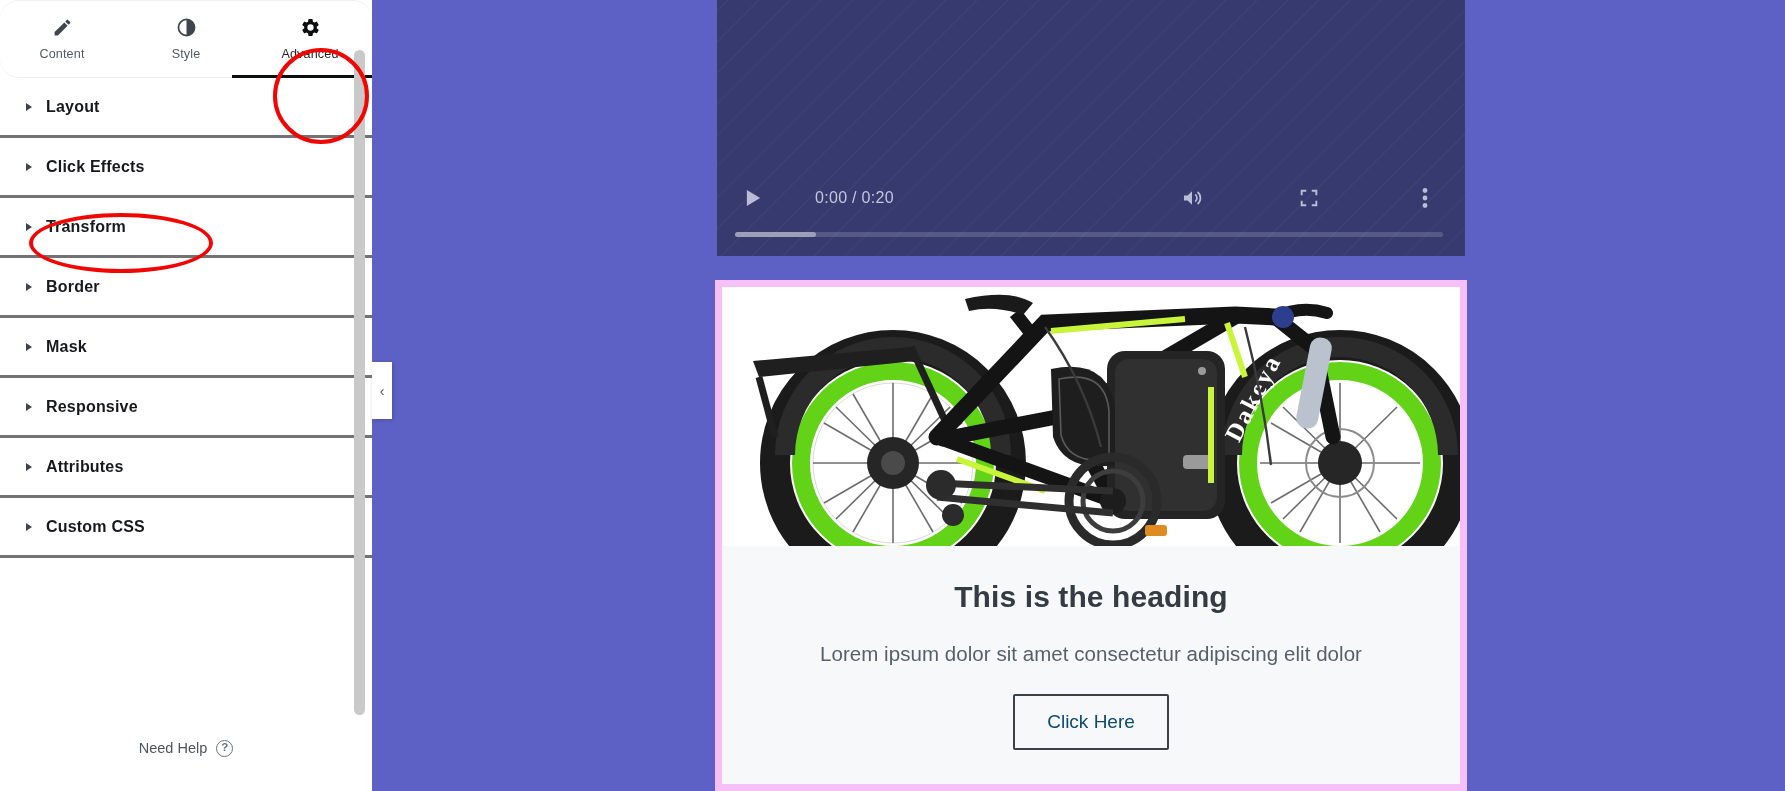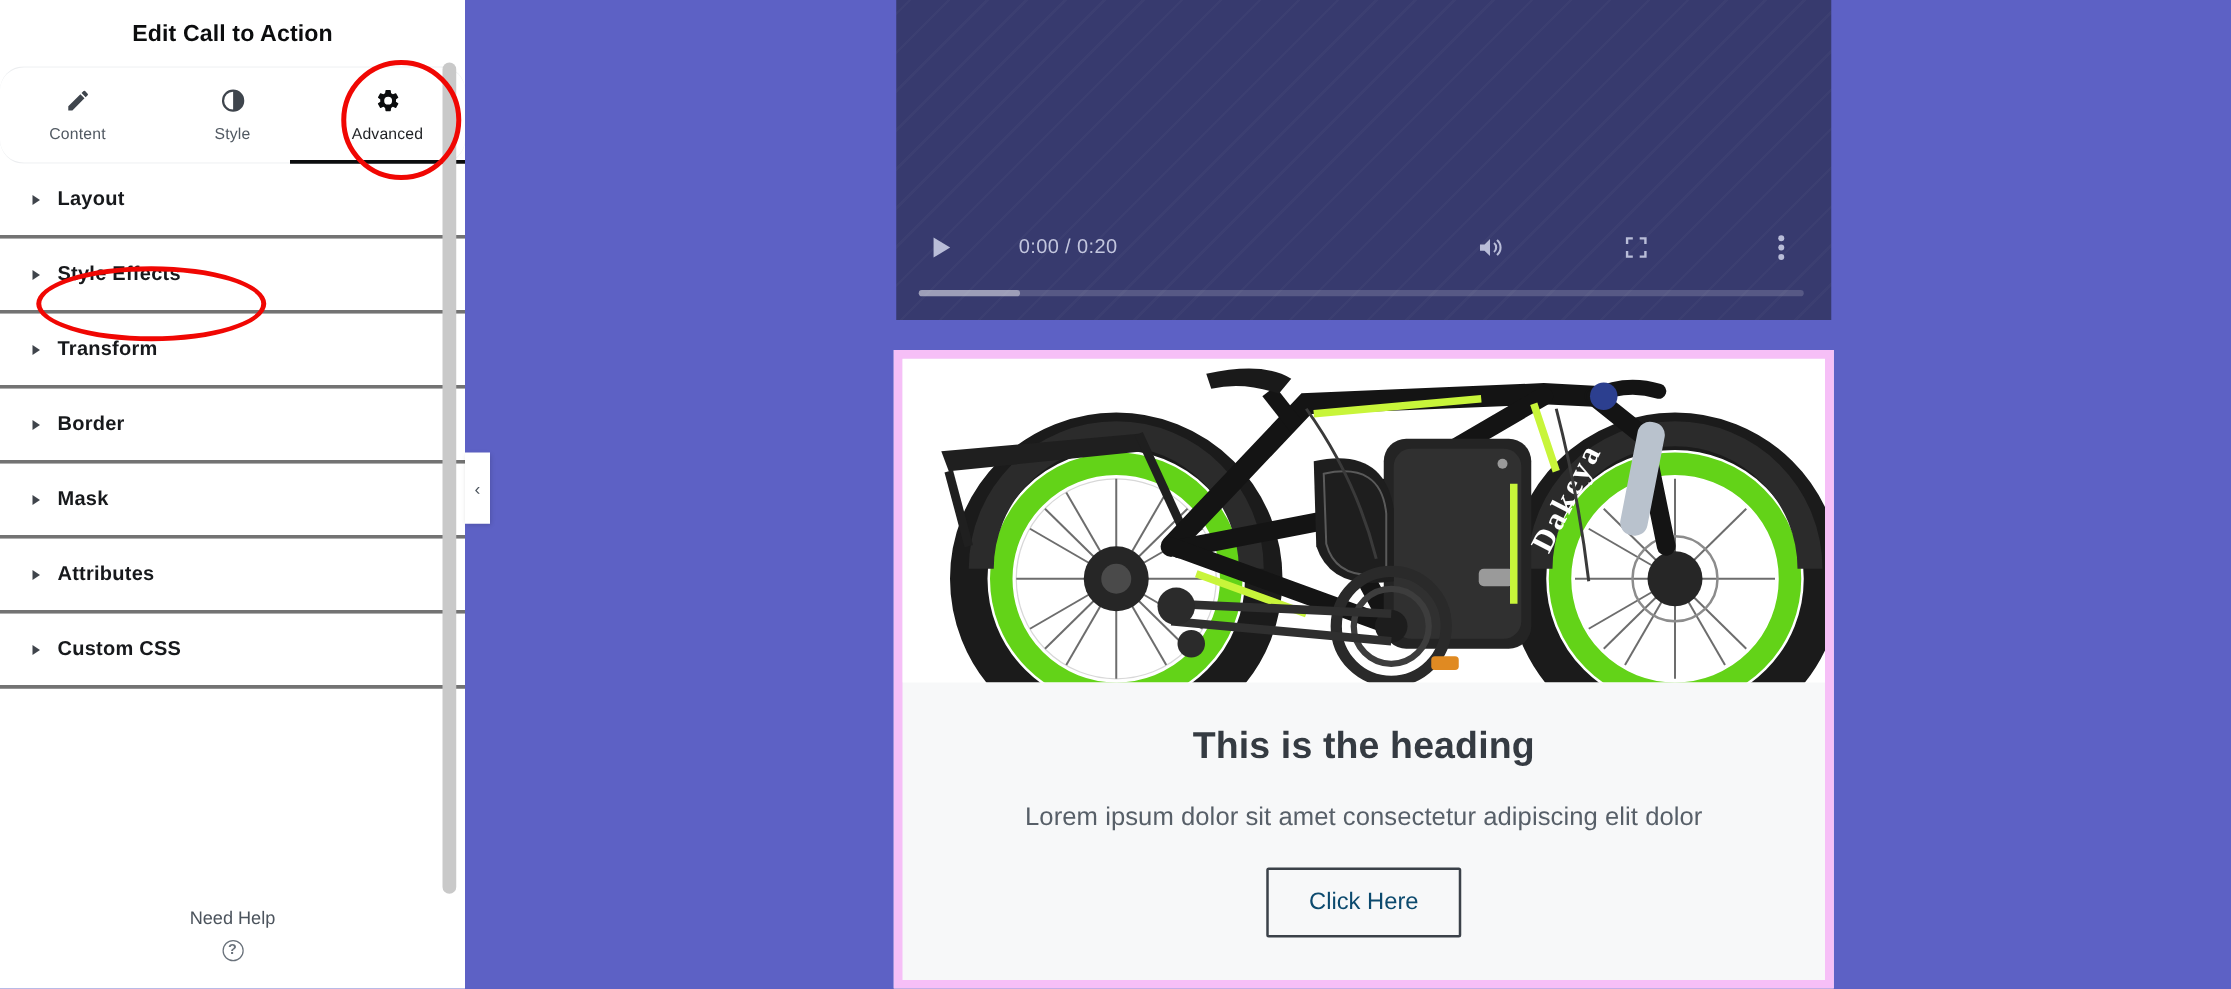--- a/index.html
+++ b/index.html
@@ -74,21 +74,20 @@
   .section-label {
     font-size: 16px; font-weight: bold;
     color: #17191c; letter-spacing: .2px;
   }
   #need-help {
     height: 86px;
     display: flex; align-items: center; justify-content: center;
     gap: 9px;
     font-size: 14.5px; color: #4c545d;
     cursor: pointer;
-    flex-direction: column;
   }
   #need-help .q-icon {
     width: 17px; height: 17px; border-radius: 50%;
     border: 1.4px solid #6a727b;
     display: flex; align-items: center; justify-content: center;
     font-size: 11.5px; color: #6a727b; line-height: 1;
     font-weight: bold;
   }
 
   
@@ -232,21 +231,20 @@
   
   #bike-svg { position: absolute; left: 0; top: 0; width: 100%; height: 100%; }
 </style>
 </head>
 <body>
 
 <div id="app">
 
   <div id="sidebar">
 
-    <div id="panel-title">Edit Call to Action</div>
 
     <div id="tabs">
 
       <div class="tab">
         <span class="tab-icon">
           <svg width="21" height="21" viewBox="0 0 24 24" fill="#3f454d">
             <path d="M3 17.25V21h3.75L17.81 9.94l-3.75-3.75L3 17.25zM20.71 7.04a1 1 0 0 0 0-1.41l-2.34-2.34a1 1 0 0 0-1.41 0l-1.83 1.83 3.75 3.75 1.83-1.83z"></path>
           </svg>
         </span>
         <span class="tab-label">Content</span>
@@ -274,33 +272,37 @@
       <div class="tab-underline"></div>
     </div>
 
     <div id="sections">
       <div class="section-row">
         <span class="caret"></span>
         <span class="section-label">Layout</span>
       </div>
       <div class="section-row">
         <span class="caret"></span>
-        <span class="section-label">Style Effects</span>
+        <span class="section-label">Click Effects</span>
       </div>
       <div class="section-row">
         <span class="caret"></span>
         <span class="section-label">Transform</span>
       </div>
       <div class="section-row">
         <span class="caret"></span>
         <span class="section-label">Border</span>
       </div>
       <div class="section-row">
         <span class="caret"></span>
         <span class="section-label">Mask</span>
+      </div>
+      <div class="section-row">
+        <span class="caret"></span>
+        <span class="section-label">Responsive</span>
       </div>
       <div class="section-row">
         <span class="caret"></span>
         <span class="section-label">Attributes</span>
       </div>
       <div class="section-row">
         <span class="caret"></span>
         <span class="section-label">Custom CSS</span>
       </div>
     </div>

